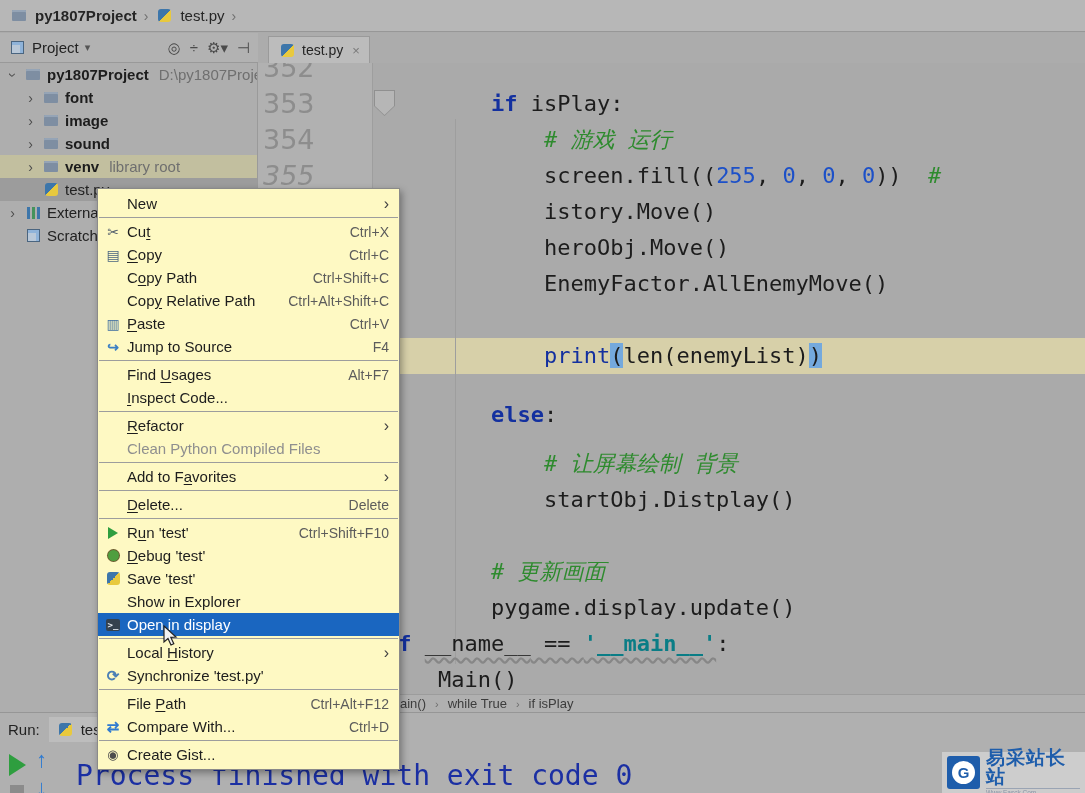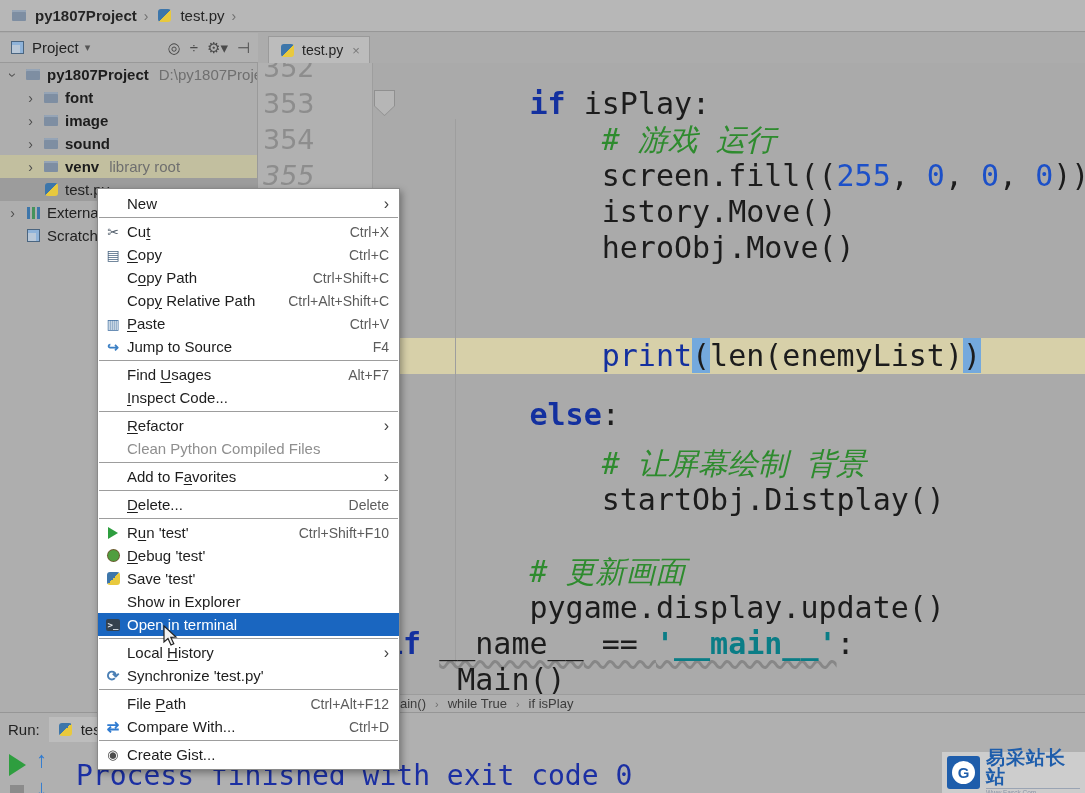--- a/index.html
+++ b/index.html
@@ -71,21 +71,21 @@
   .lnum{position:absolute;left:5px;height:36px;line-height:36px;font-size:27px;
         color:#8d8d8d;font-family:"DejaVu Sans",sans-serif;}
   .marker{position:absolute;left:116px;top:27px;width:21px;height:26px;}
   .marker .m-outer{width:100%;height:100%;background:#909090;
         clip-path:polygon(0 0,100% 0,100% 62%,50% 100%,0 62%);}
   .marker .m-inner{position:absolute;left:1px;top:1px;width:19px;height:24px;background:#b6b6b6;
         clip-path:polygon(0 0,100% 0,100% 62%,50% 100%,0 62%);}
   .indent-guide{position:absolute;left:197px;top:56px;width:1px;height:545px;background:#9e9e9e;}
   .curline{position:absolute;left:0;top:275px;width:100%;height:36px;background:#d7d0a9;}
   .code{position:absolute;left:127px;top:0;right:0;height:100%;
-        font-family:"DejaVu Sans Mono",monospace;font-size:30px;}
+        font-family:"DejaVu Sans Mono",monospace;font-size:22px;}
   .cline{position:absolute;left:0;right:0;height:36px;line-height:36px;white-space:pre;}
   .cs{color:#1c1c1c;}
   .cs.kw{color:#13309f;font-weight:bold;}
   .cs.fn{color:#13309f;}
   .cs.num{color:#1c50c8;}
   .cs.com{color:#2e8b2e;font-style:italic;}
   .cs.str{color:#0a7d86;font-weight:bold;}
   .cs.sel{background:#74a9dd;}
   .cs.wavy{text-decoration:underline;text-decoration-style:wavy;
            text-decoration-color:#878787;text-underline-offset:6px;margin-top:16px;}
@@ -103,21 +103,21 @@
   .runtab{display:flex;align-items:center;gap:6px;background:#bdbdbd;padding:4px 10px 4px 8px;}
   .rp-play{position:absolute;left:9px;top:41px;width:0;height:0;border-left:17px solid #2e9e3f;
            border-top:11px solid transparent;border-bottom:11px solid transparent;}
   .rp-stop{position:absolute;left:10px;top:72px;width:14px;height:14px;background:#8b8b8b;}
   .rp-up,.rp-down{position:absolute;left:36px;font-size:22px;font-weight:bold;color:#2f7bd1;}
   .rp-up{top:34px;} .rp-down{top:62px;}
   .console{position:absolute;left:76px;top:46px;font-family:"DejaVu Sans Mono",monospace;
            font-size:28px;color:#1b2fa3;white-space:pre;}
 
   
-  .menu{position:absolute;left:97px;top:188px;width:303px;background:#ffffff;
+  .menu{position:absolute;left:97px;top:188px;width:303px;background:#fef9c3;
         border:1px solid #8a8a8a;box-shadow:2px 3px 7px rgba(0,0,0,.35);
         padding:3px 0;box-sizing:border-box;z-index:10;}
   .mi{height:23px;display:flex;align-items:center;padding:0 10px 0 6px;font-size:15px;
       color:#1d1d1d;white-space:nowrap;}
   .mi .ic{margin-right:5px;}
   .mi .mlabel u{text-underline-offset:2px;}
   .mi .mshort{margin-left:auto;color:#5c5c5c;font-size:14px;}
   .mi .msub{margin-left:auto;color:#444;font-size:16px;}
   .mi.seld{background:#1a66c0;color:#fff;}
   .mi.dis{color:#8f8f8f;text-align:right;}
@@ -227,20 +227,21 @@
       <div class="m-outer"></div>
         <div class="m-inner"></div>
     </div>
     <div class="indent-guide"></div>
     <div class="code" id="code-lines">
         <div class="cline" style="top: 23px; padding-left: 8ch;"><span class="cs kw">if</span><span class="cs txt"> isPlay:</span></div>
         <div class="cline" style="top: 59px; padding-left: 12ch;"><span class="cs com"># 游戏 运行</span></div>
         <div class="cline" style="top: 95px; padding-left: 12ch;"><span class="cs txt">screen.fill((</span><span class="cs num">255</span><span class="cs txt">, </span><span class="cs num">0</span><span class="cs txt">, </span><span class="cs num">0</span><span class="cs txt">, </span><span class="cs num">0</span><span class="cs txt">))  </span><span class="cs com">#</span></div>
         <div class="cline" style="top: 131px; padding-left: 12ch;"><span class="cs txt">istory.Move()</span></div>
         <div class="cline" style="top: 167px; padding-left: 12ch;"><span class="cs txt">heroObj.Move()</span></div>
+        <div class="cline" style="top: 203px; padding-left: 12ch;"><span class="cs txt">EnemyFactor.AllEnemyMove()</span></div>
         <div class="cline" style="top: 239px; padding-left: 0ch;"></div>
         <div class="cline" style="top: 275px; padding-left: 12ch;"><span class="cs fn">print</span><span class="cs sel">(</span><span class="cs txt">len(enemyList)</span><span class="cs sel">)</span></div>
         <div class="cline" style="top: 311px; padding-left: 0ch;"></div>
         <div class="cline" style="top: 334px; padding-left: 8ch;"><span class="cs kw">else</span><span class="cs txt">:</span></div>
         <div class="cline" style="top: 383px; padding-left: 12ch;"><span class="cs com"># 让屏幕绘制 背景</span></div>
         <div class="cline" style="top: 419px; padding-left: 12ch;"><span class="cs txt">startObj.Distplay()</span></div>
         <div class="cline" style="top: 455px; padding-left: 0ch;"></div>
         <div class="cline" style="top: 491px; padding-left: 8ch;"><span class="cs com"># 更新画面</span></div>
         <div class="cline" style="top: 527px; padding-left: 8ch;"><span class="cs txt">pygame.display.update()</span></div>
         <div class="cline" style="top: 563px; padding-left: 0ch;"><span class="cs kw">if</span><span class="cs txt"> </span><span class="cs txt wavy">__name__</span><span class="cs txt wavy"> == </span><span class="cs str wavy">'__main__'</span><span class="cs txt">:</span></div>
@@ -353,21 +354,21 @@
       <div class="mi">
         <span class="ic ic-python"></span>
         <span class="mlabel">Save 'test'</span>
       </div>
       <div class="mi">
         <span class="ic"></span>
         <span class="mlabel">Show in Explorer</span>
       </div>
       <div class="mi seld">
         <span class="ic ic-terminal"></span>
-        <span class="mlabel">Open in terminal</span>
+        <span class="mlabel">Open in display</span>
       </div>
       <div class="msep"></div>
       <div class="mi">
         <span class="ic"></span>
         <span class="mlabel">Local <u>H</u>istory</span>
         <span class="msub">›</span>
       </div>
       <div class="mi">
         <span class="ic ic-sync"></span>
         <span class="mlabel">Synchronize 'test.py'</span>

